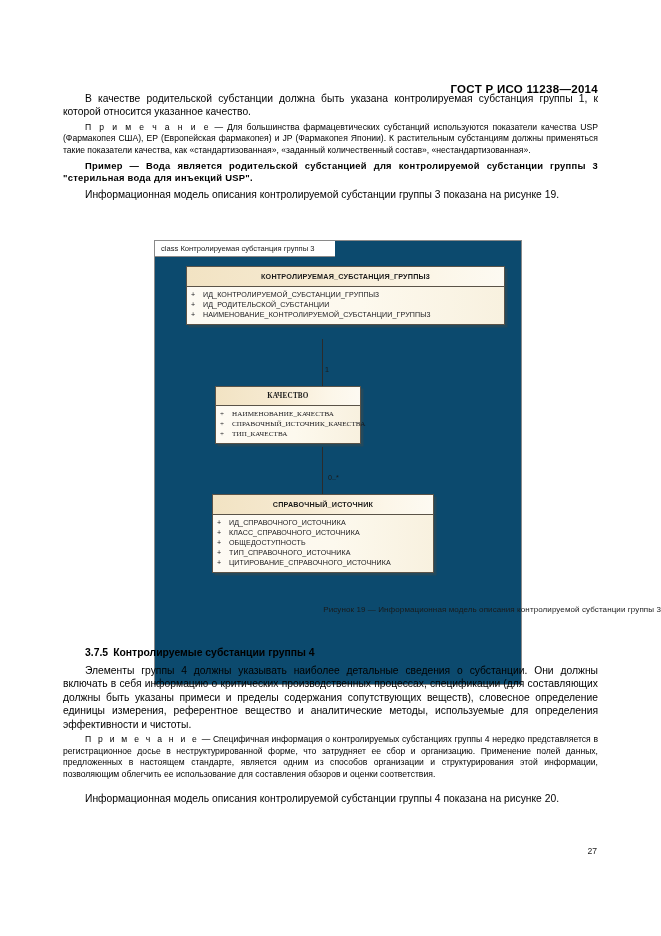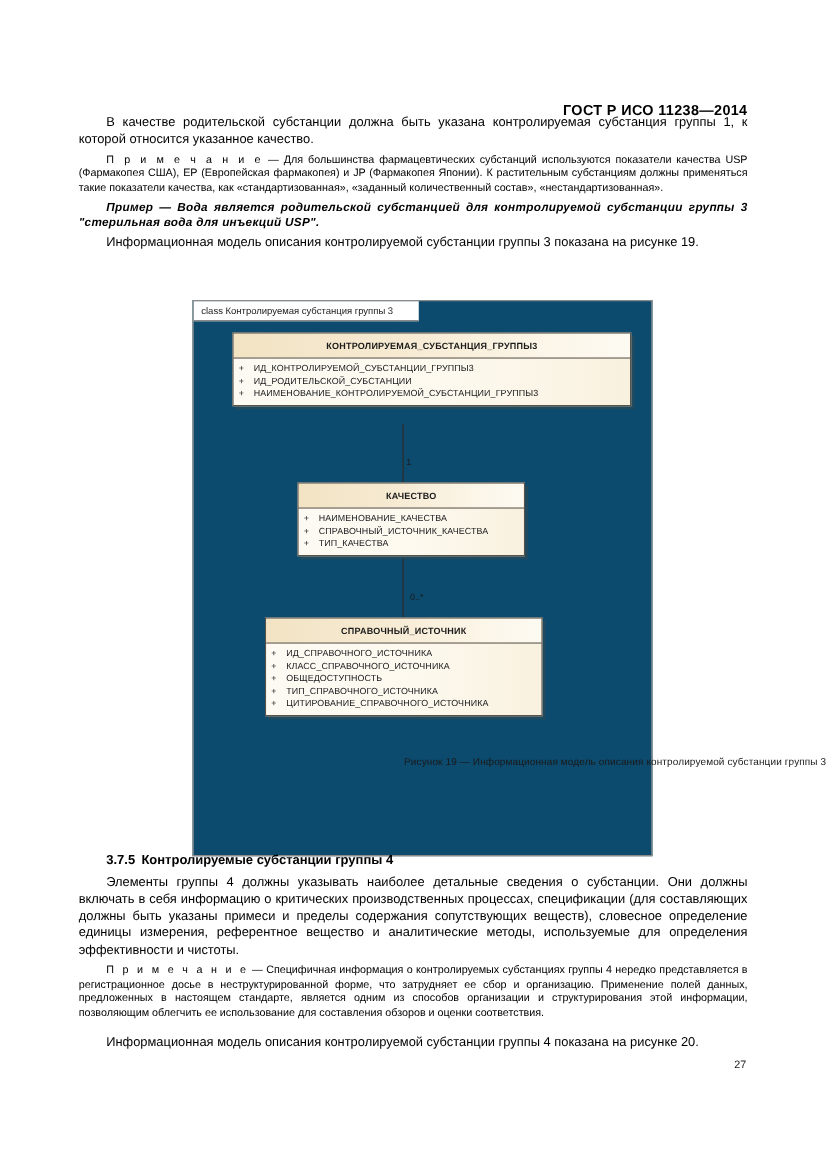--- a/index.html
+++ b/index.html
@@ -62,21 +62,20 @@
     letter-spacing: 2.1px;
   }
 
   p.example {
     margin: 0 0 3px 0;
     font-size: 9.4px;
     line-height: 12.6px;
     text-align: justify;
     text-indent: 22px;
     font-weight: bold;
-    font-style: italic;
     letter-spacing: 0.25px;
   }
 
   h3.section-heading {
     margin: 0 0 4px 0;
     font-size: 10.4px;
     line-height: 14px;
     font-weight: bold;
     text-indent: 22px;
   }
@@ -161,21 +160,21 @@
     letter-spacing: 0.1px;
   }
   .uml-class .attr .vis {
     display: inline-block;
     width: 12px;
     text-align: left;
   }
 
   
   #cls-cs3  { left: 186px; top: 266px; width: 319px; }
-  #cls-kach { left: 238px; top: 386px; width: 182px; }
+  #cls-kach { left: 215px; top: 386px; width: 146px; font-family: Liberation Serif, serif; }
   #cls-spr  { left: 212px; top: 494px; width: 222px; }
 
   
   .conn {
     position: absolute;
     background: #2b2b2b;
   }
   .conn-v { width: 1px; }
 
   .mult {
@@ -261,21 +260,21 @@
         <div class="attr"><span class="vis">+</span><span>КЛАСС_СПРАВОЧНОГО_ИСТОЧНИКА</span></div>
         <div class="attr"><span class="vis">+</span><span>ОБЩЕДОСТУПНОСТЬ</span></div>
         <div class="attr"><span class="vis">+</span><span>ТИП_СПРАВОЧНОГО_ИСТОЧНИКА</span></div>
         <div class="attr"><span class="vis">+</span><span>ЦИТИРОВАНИЕ_СПРАВОЧНОГО_ИСТОЧНИКА</span></div>
       </div>
     </div>
 
     <div class="fig-caption">Рисунок  19 — Информационная модель описания контролируемой субстанции группы 3</div>
   </div>
 
-  <div class="col" style="top: 682px;">
+  <div class="col" style="top: 646px;">
 
     <h3 class="section-heading"><span class="num">3.7.5</span><span>Контролируемые субстанции группы 4</span></h3>
 
     <p class="body">Элементы группы 4 должны указывать наиболее детальные сведения о субстанции. Они должны включать в себя информацию о критических производственных процессах, спецификации (для составляющих должны быть указаны примеси и пределы содержания сопутствующих веществ), словесное определение единицы измерения, референтное вещество и аналитические методы, используемые для определения эффективности и чистоты.</p>
 
     <p class="note"><span class="spaced">П р и м е ч а н и е</span><span> — Специфичная информация о контролируемых субстанциях группы 4 нередко представляется в регистрационное досье в неструктурированной форме, что затрудняет ее сбор и организацию. Применение полей данных, предложенных в настоящем стандарте, является одним из способов организации и структурирования этой информации, позволяющим облегчить ее использование для составления обзоров и оценки соответствия.</span></p>
 
     <p class="body" style="margin-top: 12px;">Информационная модель описания контролируемой субстанции группы 4 показана на рисунке 20.</p>
   </div>
 

